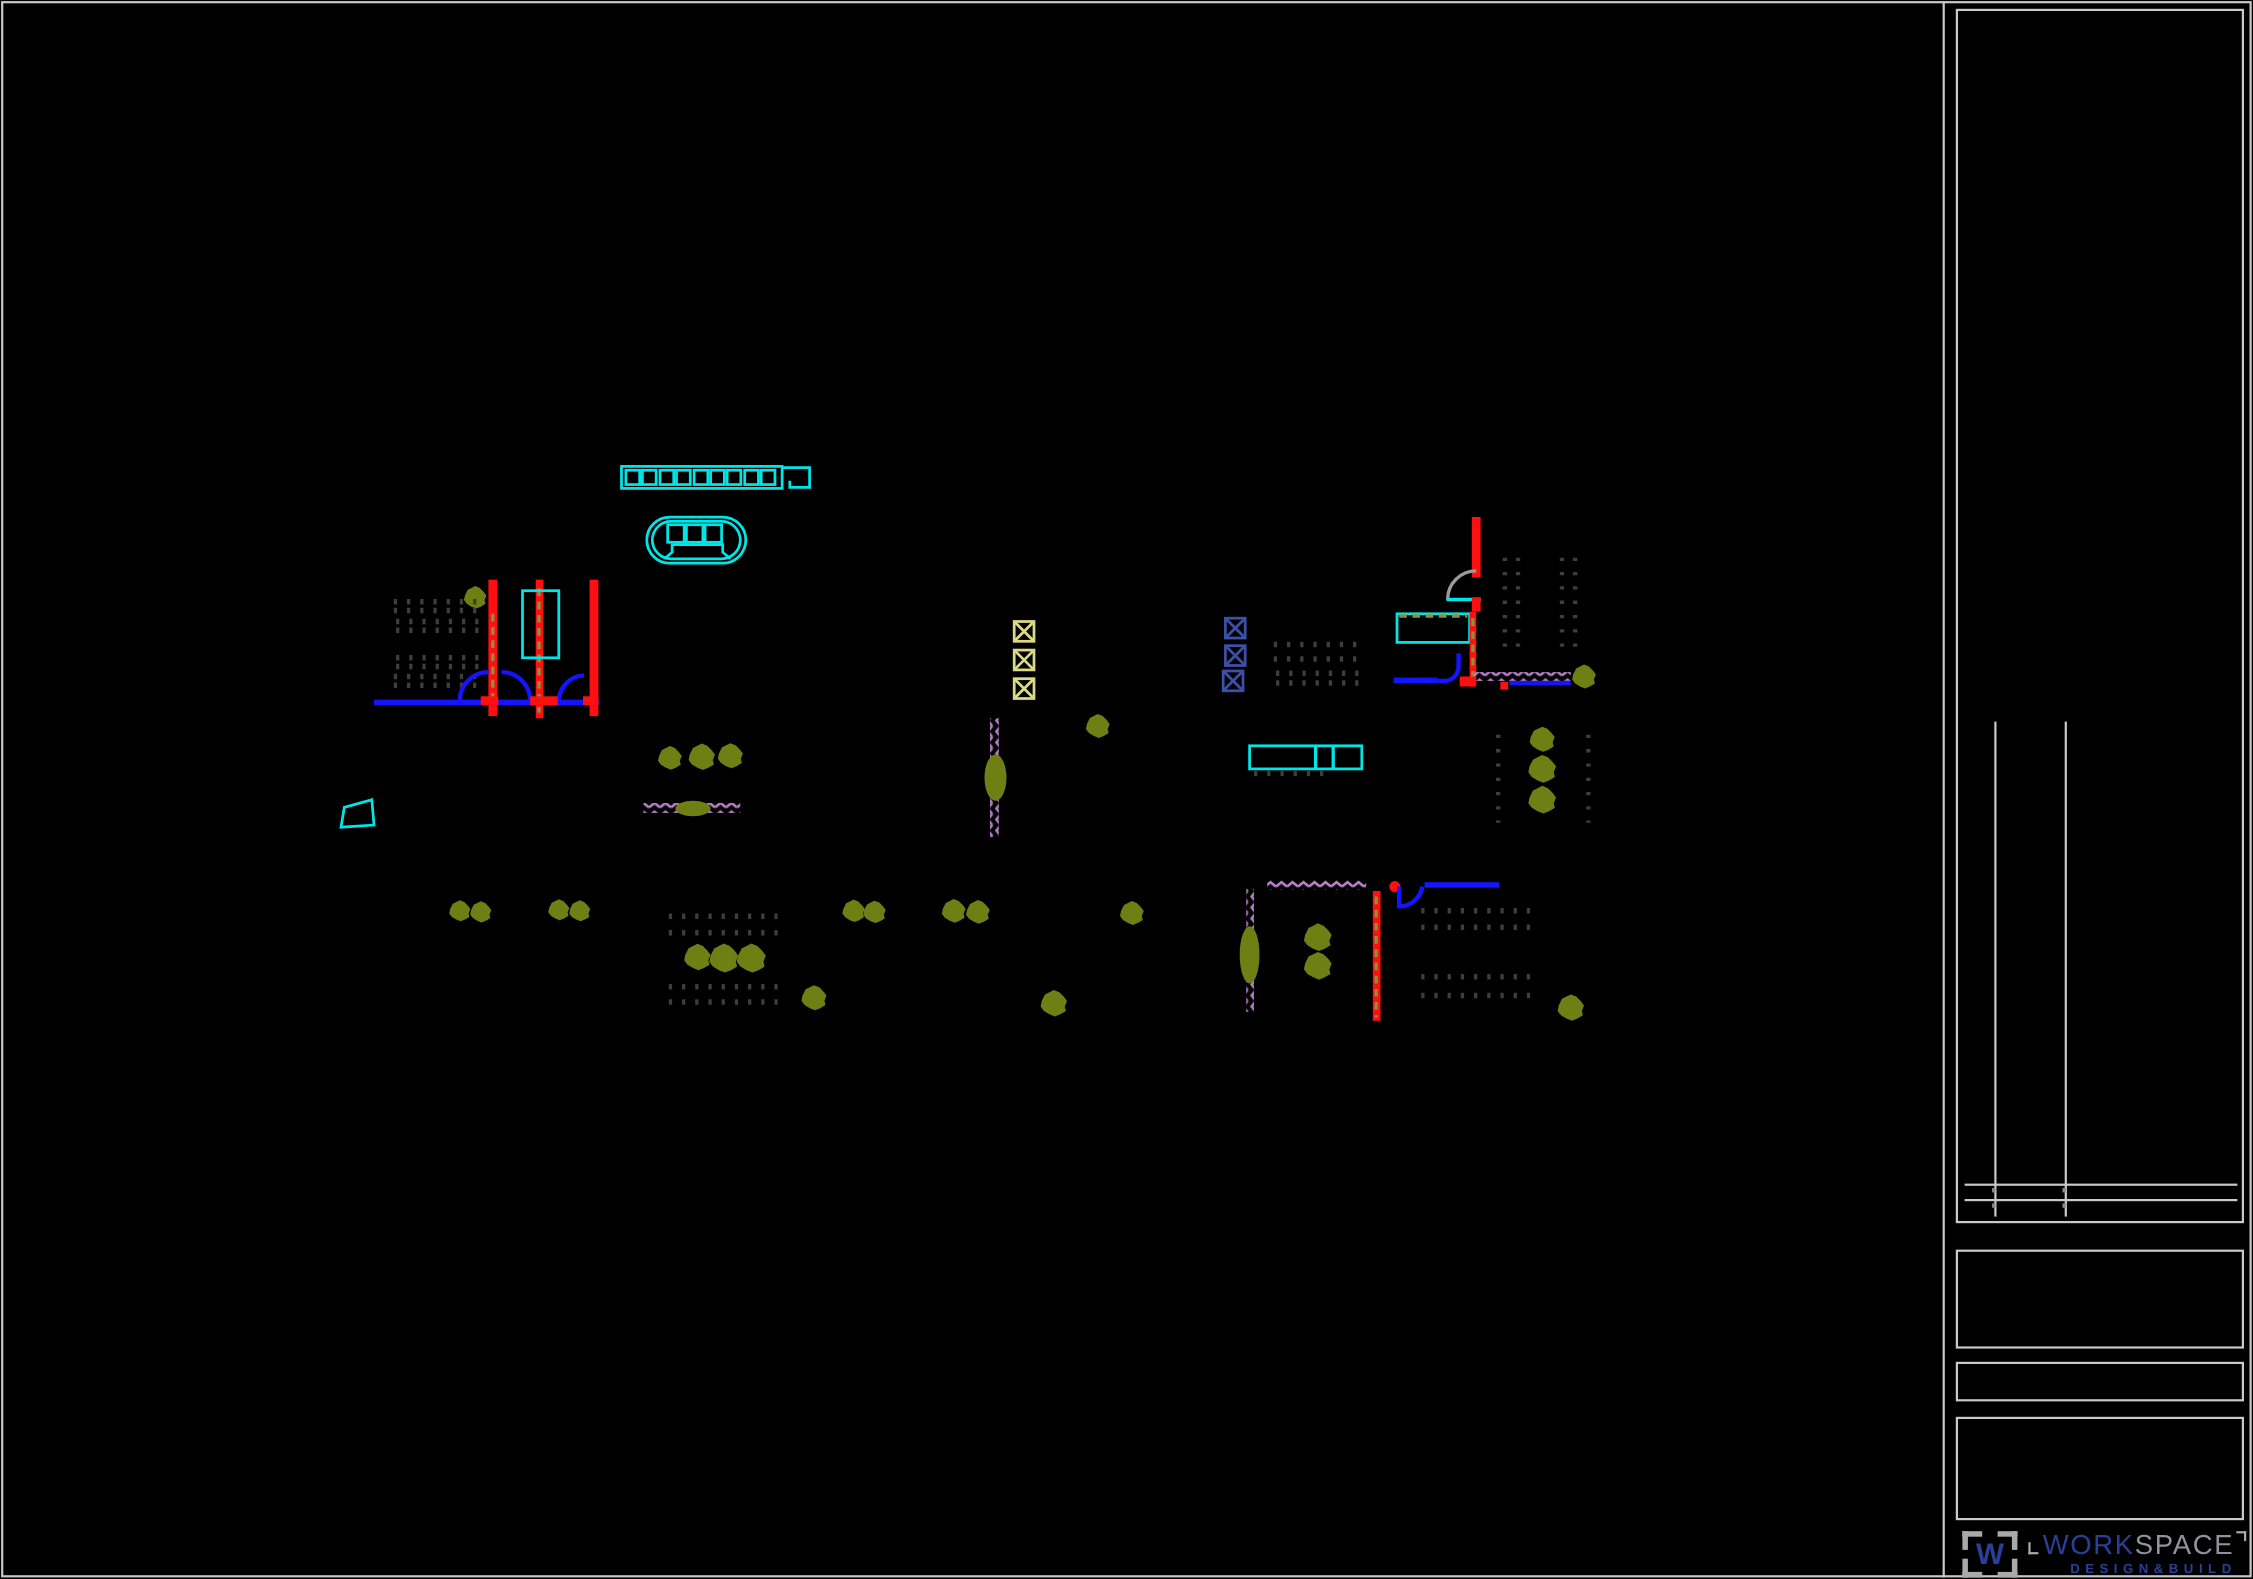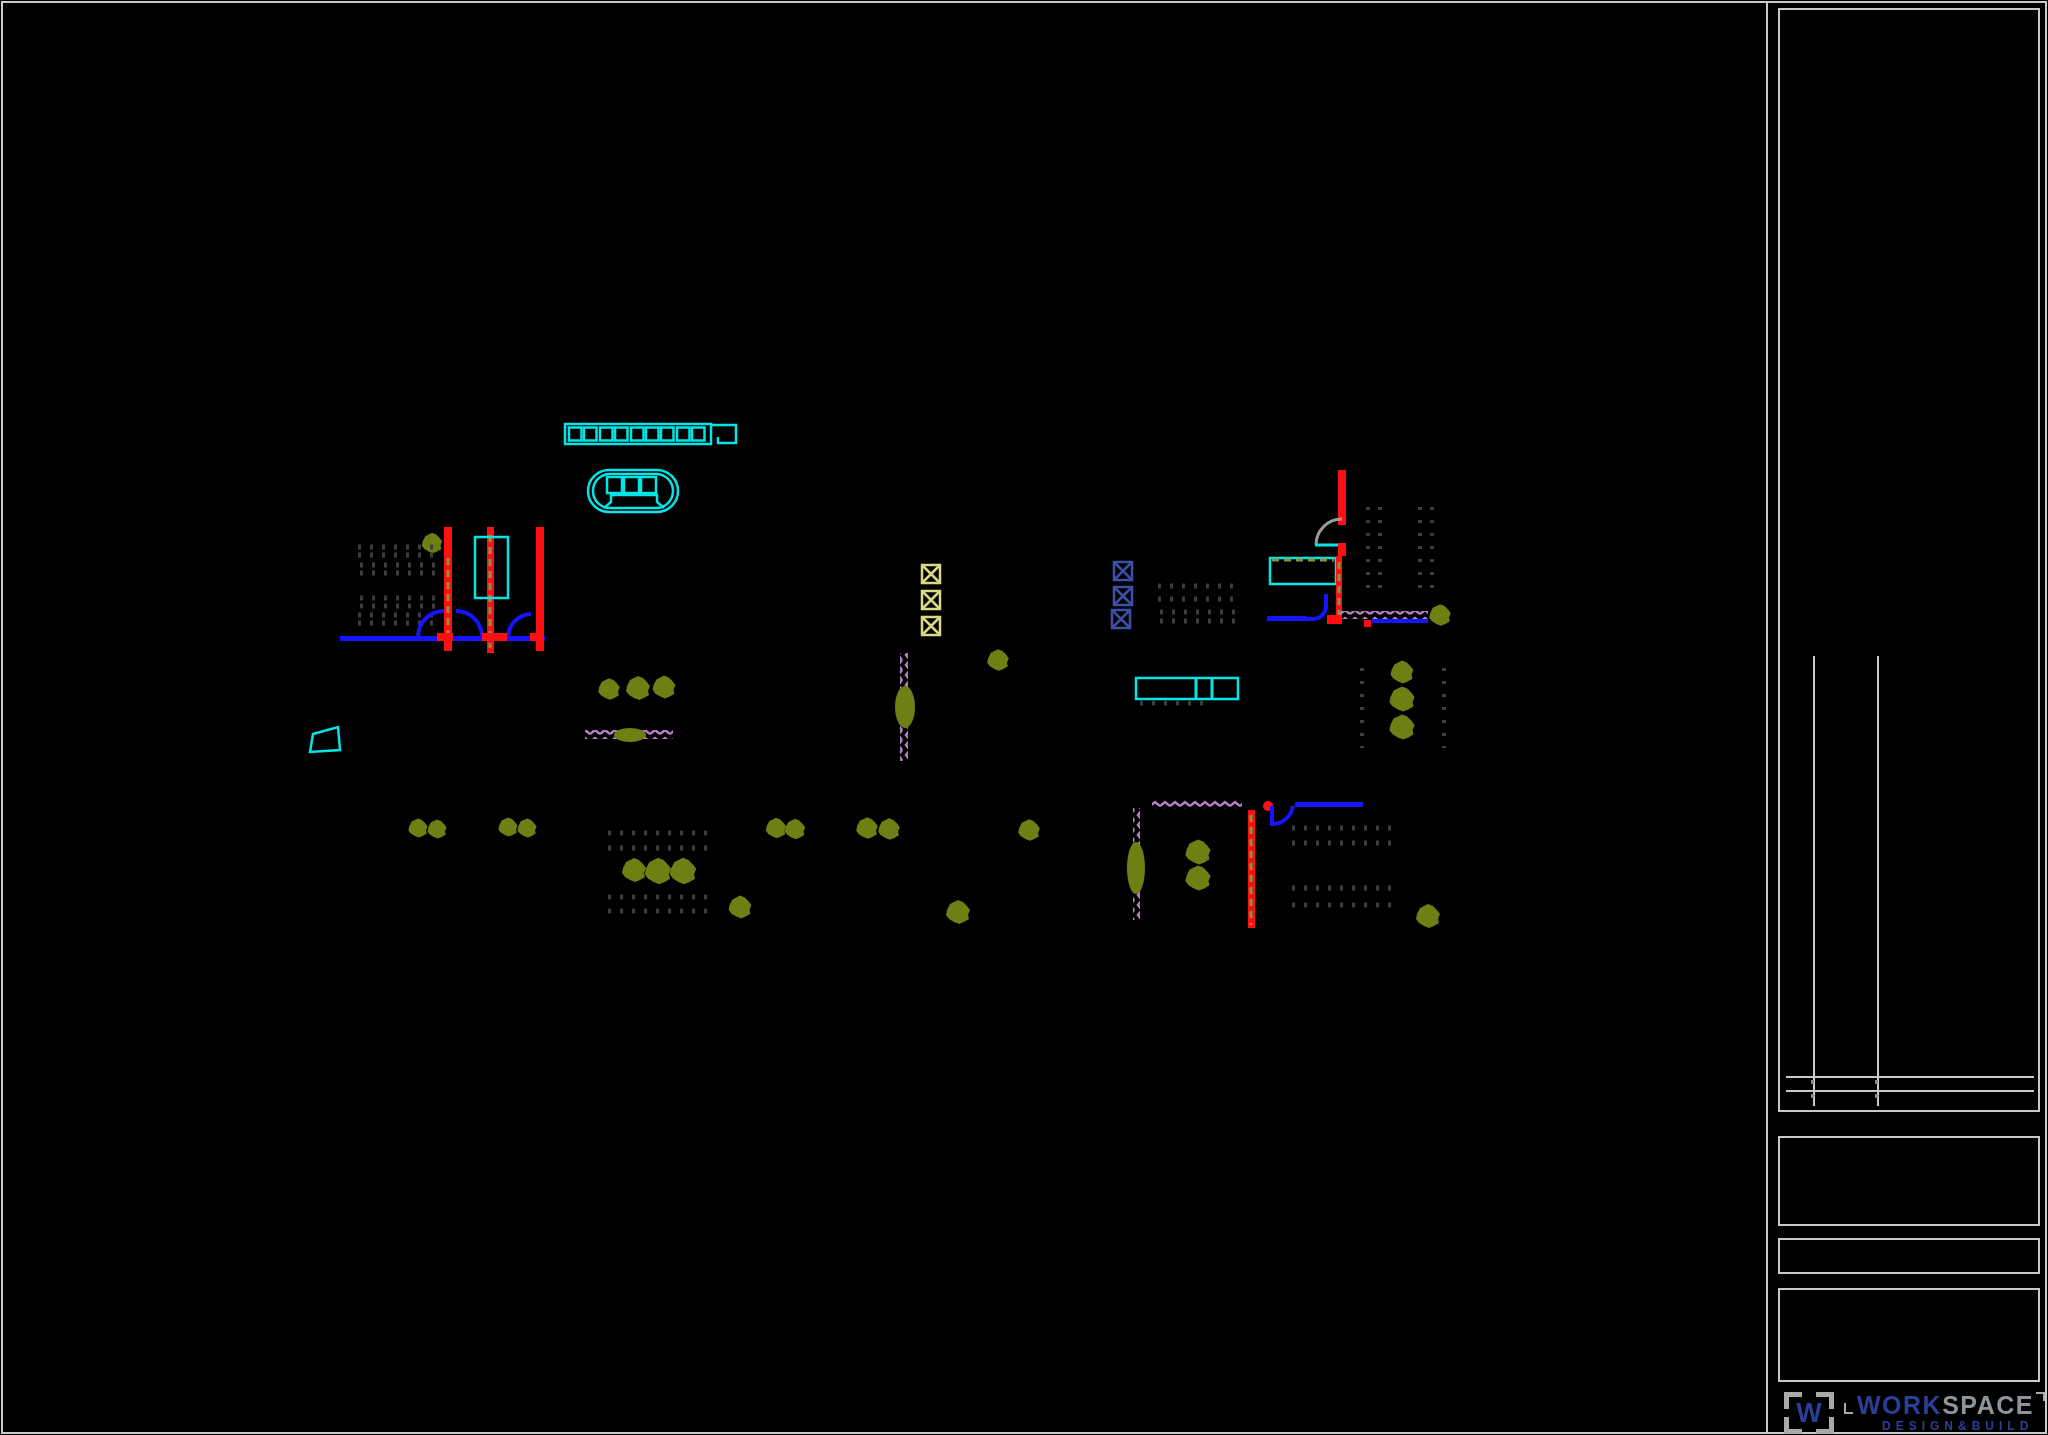--- a/index.html
+++ b/index.html
@@ -35,21 +35,21 @@
   .logo-row{position:absolute;left:1784px;top:1392px;width:258px;height:42px;display:flex;align-items:flex-start;}
   .logo-icon{position:relative;width:50px;height:42px;flex:0 0 auto;}
   .corner{position:absolute;width:13px;height:12px;}
   .corner.tl{left:0;top:0;border-left:5px solid var(--bracket-gray);border-top:5px solid var(--bracket-gray);}
   .corner.tr{right:0;top:0;border-right:5px solid var(--bracket-gray);border-top:5px solid var(--bracket-gray);}
   .corner.bl{left:0;bottom:0;border-left:5px solid var(--bracket-gray);border-bottom:5px solid var(--bracket-gray);}
   .corner.br{right:0;bottom:0;border-right:5px solid var(--bracket-gray);border-bottom:5px solid var(--bracket-gray);}
   .logo-w{position:absolute;left:0;right:0;top:4px;text-align:center;color:var(--logo-blue);
           font-weight:bold;font-size:27px;line-height:34px;}
   .logo-text{margin-left:10px;}
-  .wordmark{font-weight:bold;font-size:25px;line-height:26px;letter-spacing:1.5px;white-space:nowrap;}
+  .wordmark{font-weight:normal;font-size:25px;line-height:26px;letter-spacing:1.5px;white-space:nowrap;}
   .w1{color:var(--logo-blue);}
   .w2{color:var(--logo-gray);}
   .pre-mark{display:inline-block;width:7px;height:9px;border-left:2px solid var(--bracket-gray);
             border-bottom:2px solid var(--bracket-gray);margin-right:4px;}
   .tm-mark{display:inline-block;width:7px;height:7px;border-top:2px solid var(--bracket-gray);
            border-right:2px solid var(--bracket-gray);vertical-align:top;margin-left:2px;}
   .tagline{color:var(--logo-blue);font-weight:bold;font-size:12px;letter-spacing:5px;margin-left:38px;margin-top:1px;white-space:nowrap;}
 </style>
 </head>
 <body>

